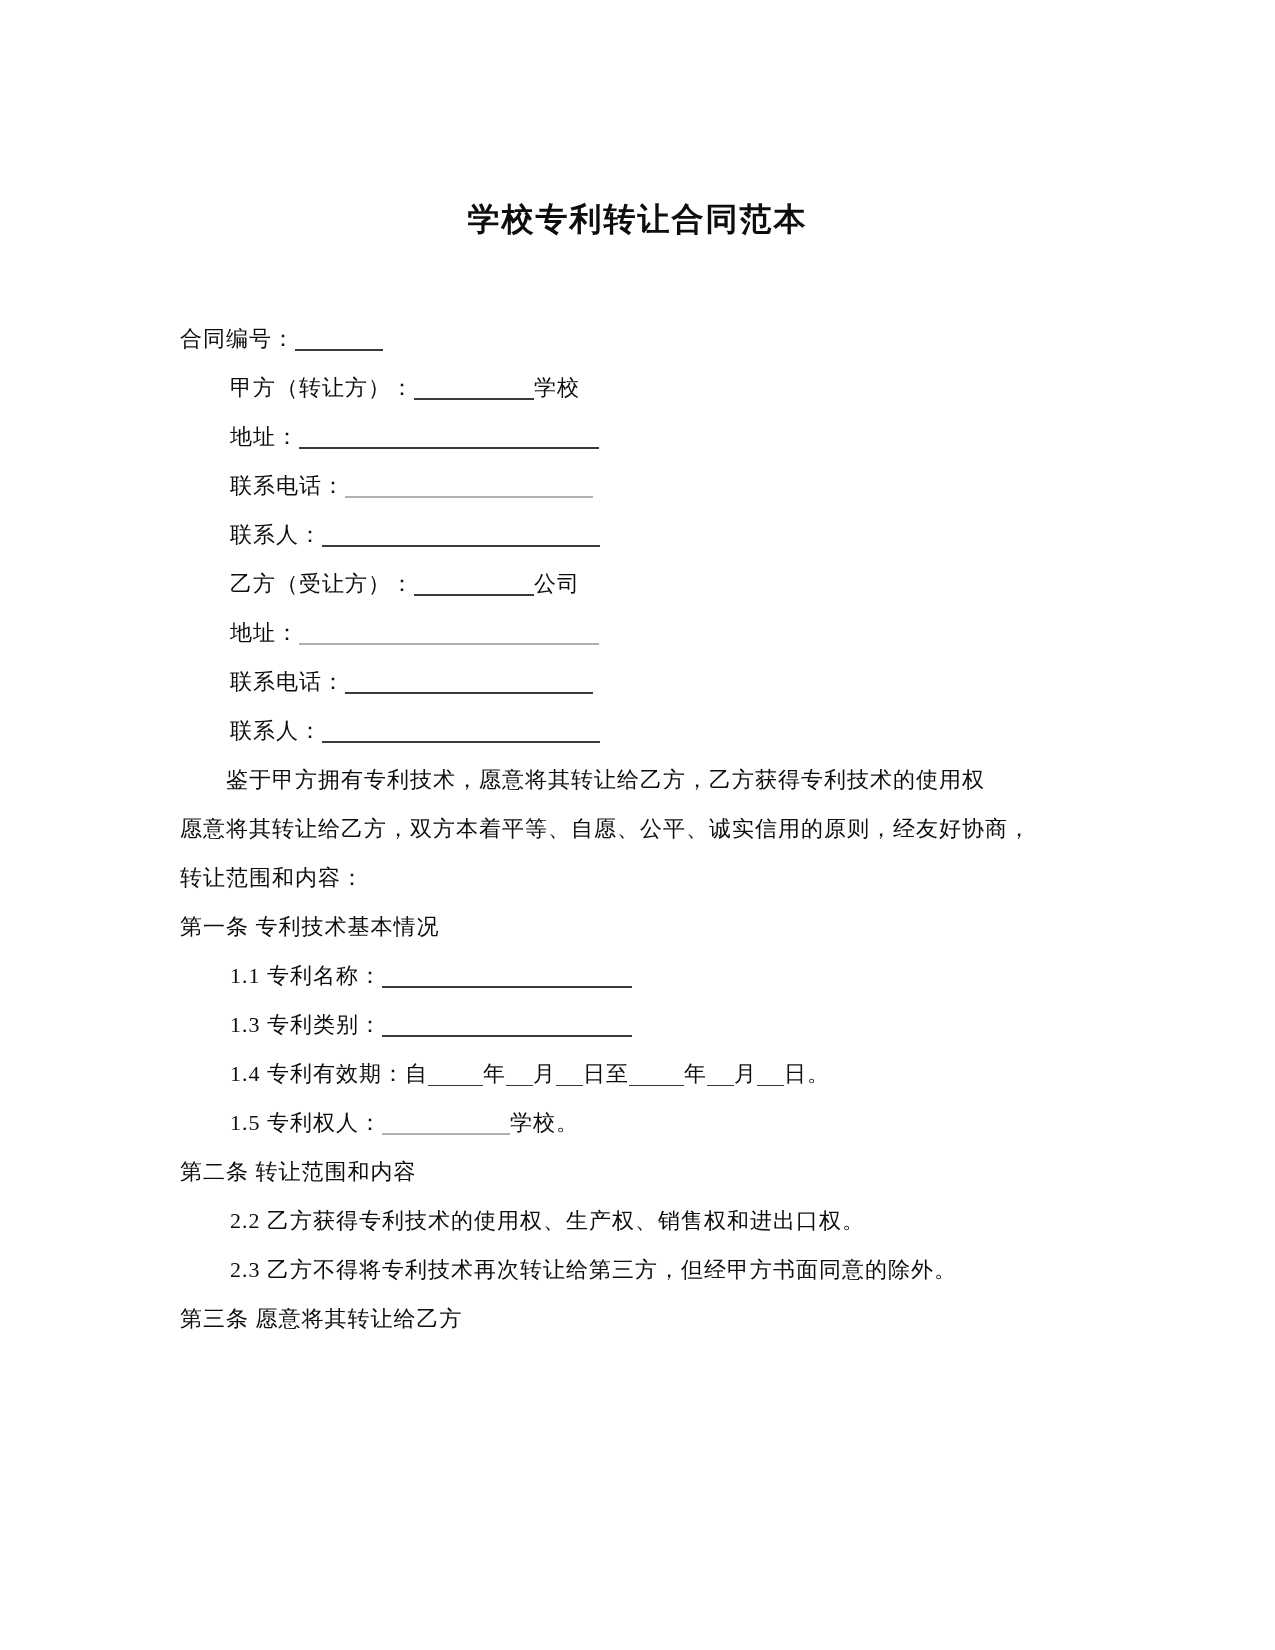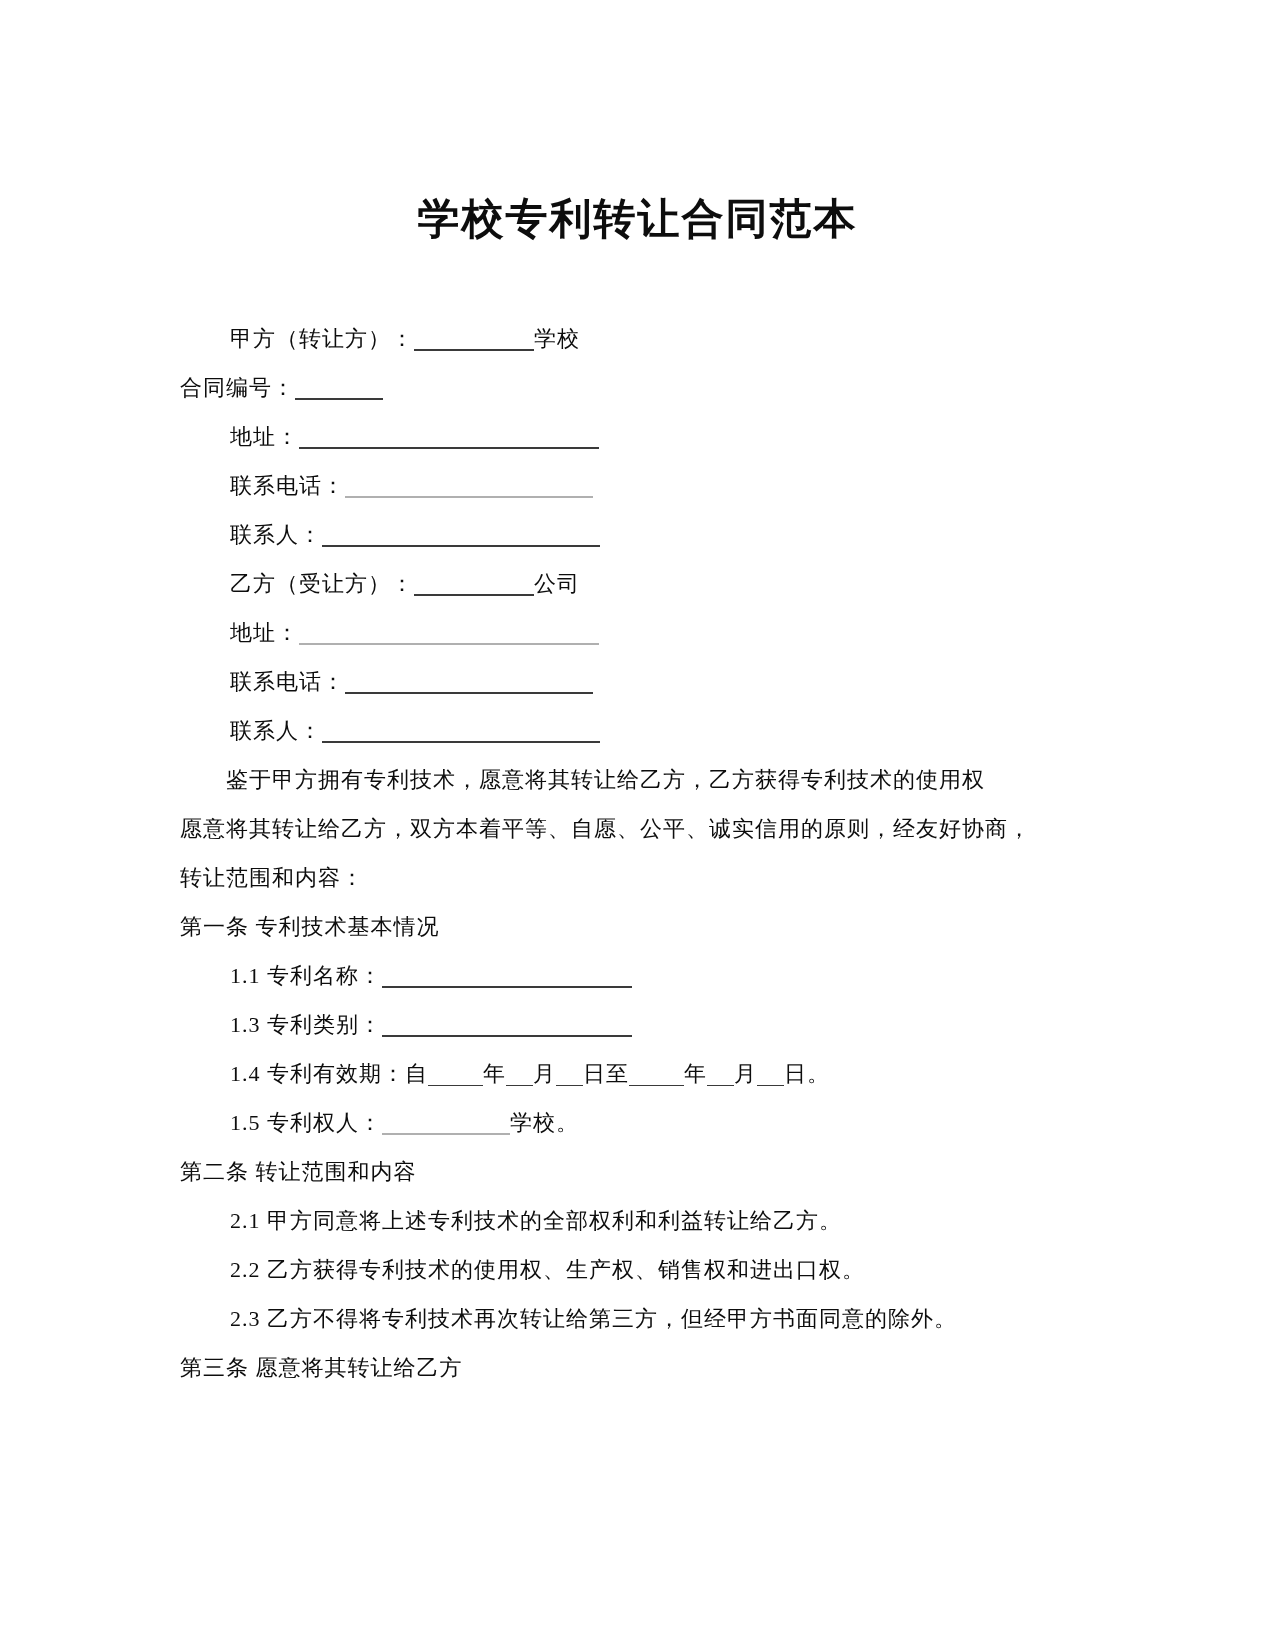--- a/index.html
+++ b/index.html
@@ -13,21 +13,21 @@
   }
   .page {
     position: relative;
     width: 1275px;
     height: 1650px;
     background: #ffffff;
   }
   .doc-title {
     margin: 196px 0 0 0;
     text-align: center;
-    font-size: 42px;
+    font-size: 32px;
     line-height: 46px;
     font-weight: bold;
     letter-spacing: 2px;
   }
   .content {
     margin: 72px 170px 0 180px;
     font-size: 22px;
     letter-spacing: 1px;
   }
   .line {
@@ -48,23 +48,23 @@
 </style>
 </head>
 <body>
 
 <div class="page">
 
   <h1 class="doc-title">学校专利转让合同范本</h1>
 
   <div class="content">
 
+    <div class="line"><span>合同编号：</span><span class="blank" style="width:88px"></span></div>
+
     <div class="line ind"><span>甲方（转让方）：</span><span class="blank" style="width:120px"></span><span>学校</span></div>
-
-    <div class="line"><span>合同编号：</span><span class="blank" style="width:88px"></span></div>
 
     <div class="line ind"><span>地址：</span><span class="blank" style="width:300px"></span></div>
 
     <div class="line ind"><span>联系电话：</span><span class="blank light" style="width:248px"></span></div>
 
     <div class="line ind"><span>联系人：</span><span class="blank" style="width:278px"></span></div>
 
     <div class="line ind"><span>乙方（受让方）：</span><span class="blank" style="width:120px"></span><span>公司</span></div>
 
     <div class="line ind"><span>地址：</span><span class="blank light" style="width:300px"></span></div>
@@ -83,20 +83,19 @@
 
 
     <div class="line ind"><span>1.3 专利类别：</span><span class="blank" style="width:250px"></span></div>
 
     <div class="line ind"><span>1.4 专利有效期：自</span><span class="blank thin" style="width:55px"></span><span>年</span><span class="blank thin" style="width:27px"></span><span>月</span><span class="blank thin" style="width:27px"></span><span>日至</span><span class="blank thin" style="width:55px"></span><span>年</span><span class="blank thin" style="width:27px"></span><span>月</span><span class="blank thin" style="width:27px"></span><span>日。</span></div>
 
     <div class="line ind"><span>1.5 专利权人：</span><span class="blank light" style="width:128px"></span><span>学校。</span></div>
 
     <div class="line">第二条 转让范围和内容</div>
 
-    <div class="line ind">2.1 甲方同意将上述专利技术的全部权利和利益转让给乙方。</div>
     <div class="line ind">2.2 乙方获得专利技术的使用权、生产权、销售权和进出口权。</div>
     <div class="line ind">2.3 乙方不得将专利技术再次转让给第三方，但经甲方书面同意的除外。</div>
 
     <div class="line">第三条 愿意将其转让给乙方</div>
 
   </div>
 </div>
 
 </body></html>

